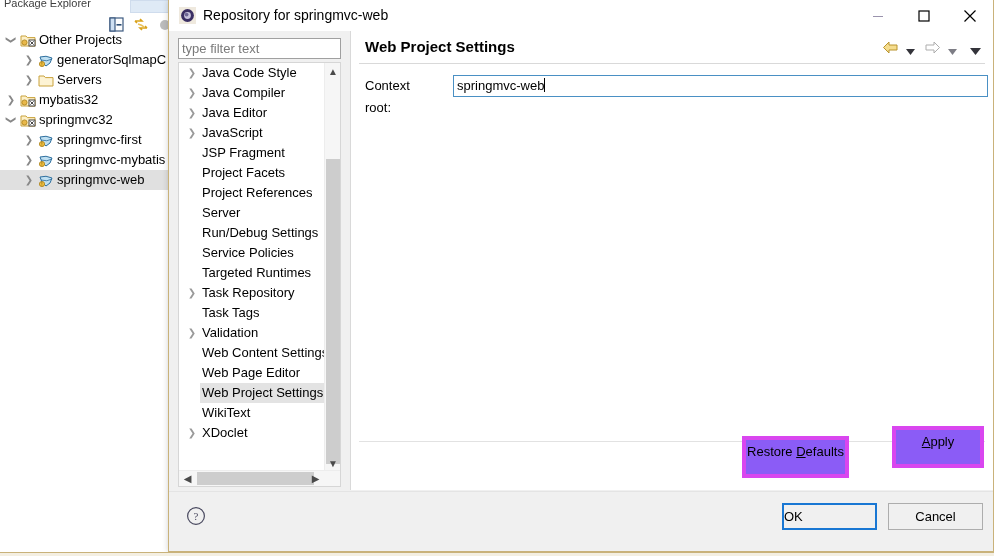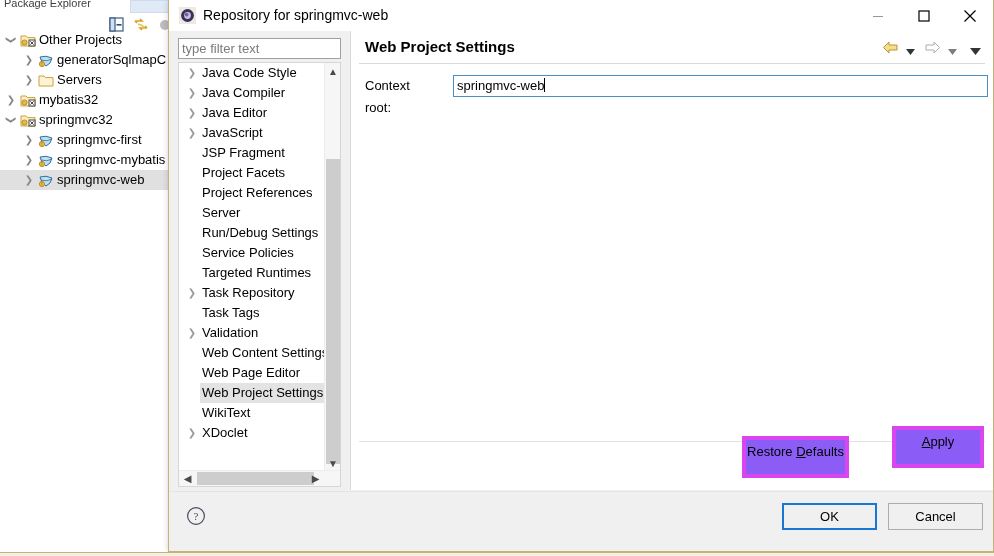--- a/index.html
+++ b/index.html
@@ -98,21 +98,21 @@
     font-family:"Liberation Sans", sans-serif;font-size:13px;color:#000;
     text-align:center;line-height:24px;cursor:default;
   }
   #btn-restore{right:144px;bottom:12px;width:107px;}
   #btn-apply{right:9px;bottom:22px;width:92px;}
   .mn{text-decoration:underline;}
 
   
   #dlg-footer{position:absolute;left:0;bottom:0;width:824px;height:60px;background:#f0f0f0;border-top:1px solid #e4e4e4;box-sizing:border-box;}
   #help-icon{position:absolute;left:17px;top:14px;width:20px;height:20px;}
-  #btn-ok{position:absolute;right:116px;top:11px;width:95px;height:27px;background:#f0f0f0;border:2px solid #1977d3;box-sizing:border-box;text-align:center;line-height:23px;font-size:13px;cursor:default;}
+  #btn-ok{position:absolute;right:116px;top:11px;width:95px;height:27px;background:#f0f0f0;border:2px solid #1977d3;box-sizing:border-box;line-height:23px;font-size:13px;cursor:default;}
   #btn-cancel{position:absolute;right:10px;top:11px;width:95px;height:27px;background:#f0f0f0;border:1px solid #adadad;box-sizing:border-box;text-align:center;line-height:25px;font-size:13px;cursor:default;}
 
   #bottom-strip{position:absolute;left:0;bottom:0;width:994px;height:4px;background:#f4efe2;border-top:1px solid #c9b27a;box-sizing:border-box;}
 </style>
 </head>
 <body>
 
 <div id="ide-background">
 
   <div id="explorer">

